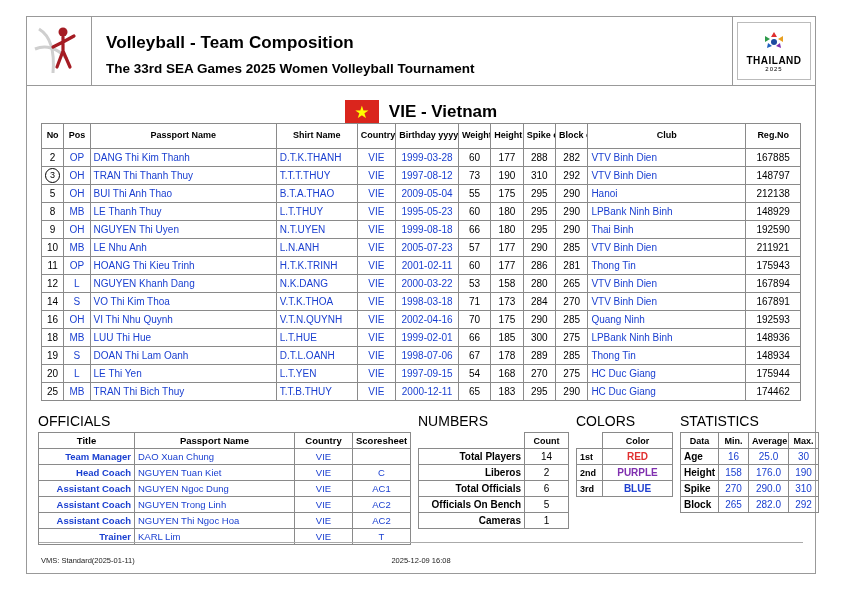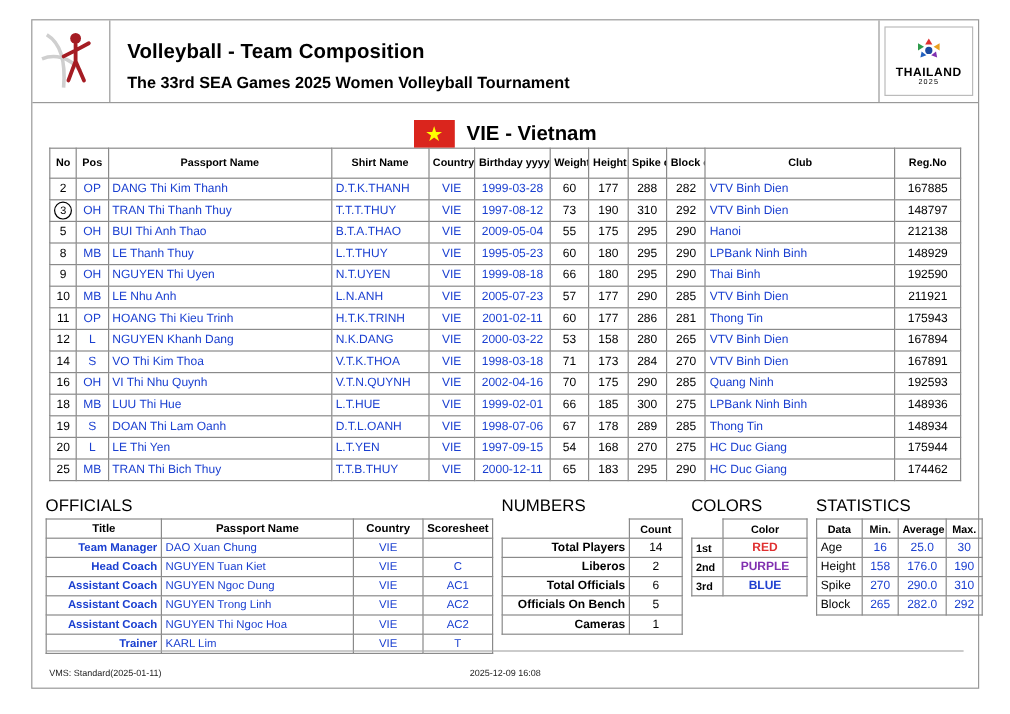--- a/index.html
+++ b/index.html
@@ -214,21 +214,21 @@
     table-layout: fixed;
   }
   .stats th, .stats td {
     border: 1px solid #8a8a8a;
     font-size: 10px;
     height: 15px;
     padding: 0 3px;
     white-space: nowrap;
   }
   .stats th { font-weight: bold; font-size: 9px; text-align: center; margin-top: 12px; }
-  .stats td.lab { text-align: left; font-weight: normal; }
+  .stats td.lab { text-align: left; font-weight: bold; }
   .stats td.v { text-align: center; color: #1a3fd0; }
 
   
   .footer-rule {
     position: absolute;
     left: 12px;
     right: 12px;
     bottom: 30px;
     border-top: 1px solid #aaa;
   }

